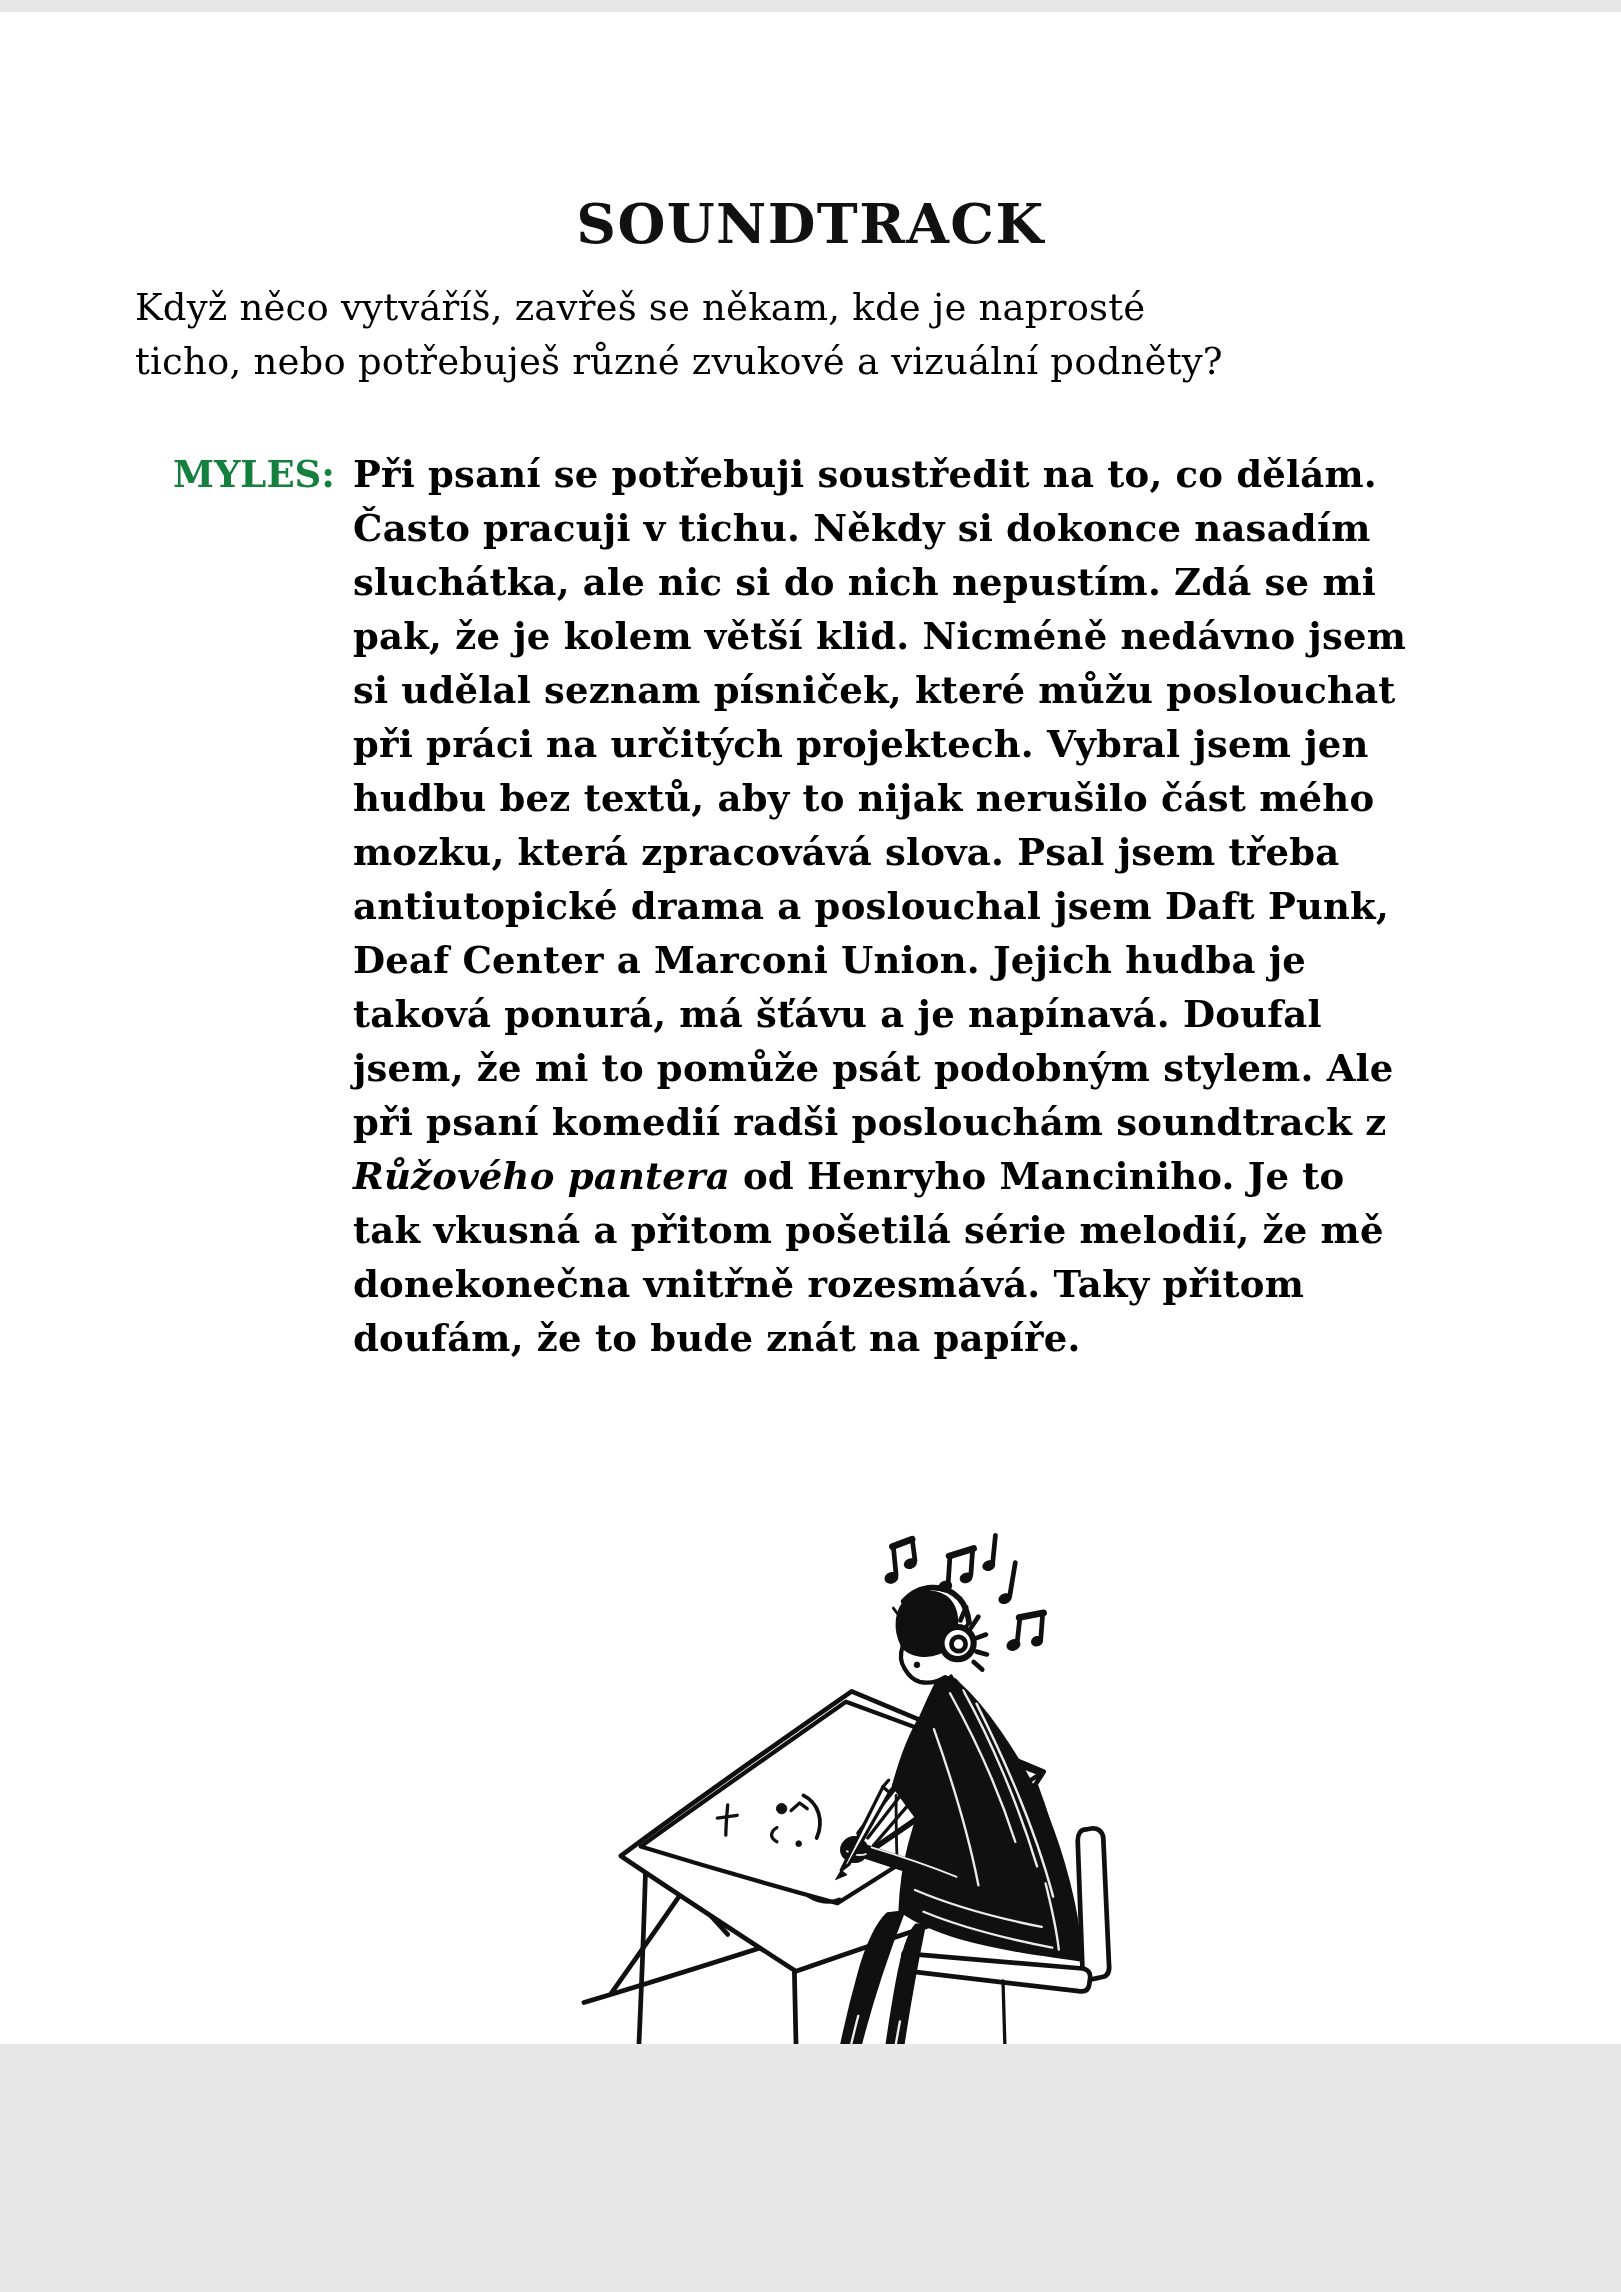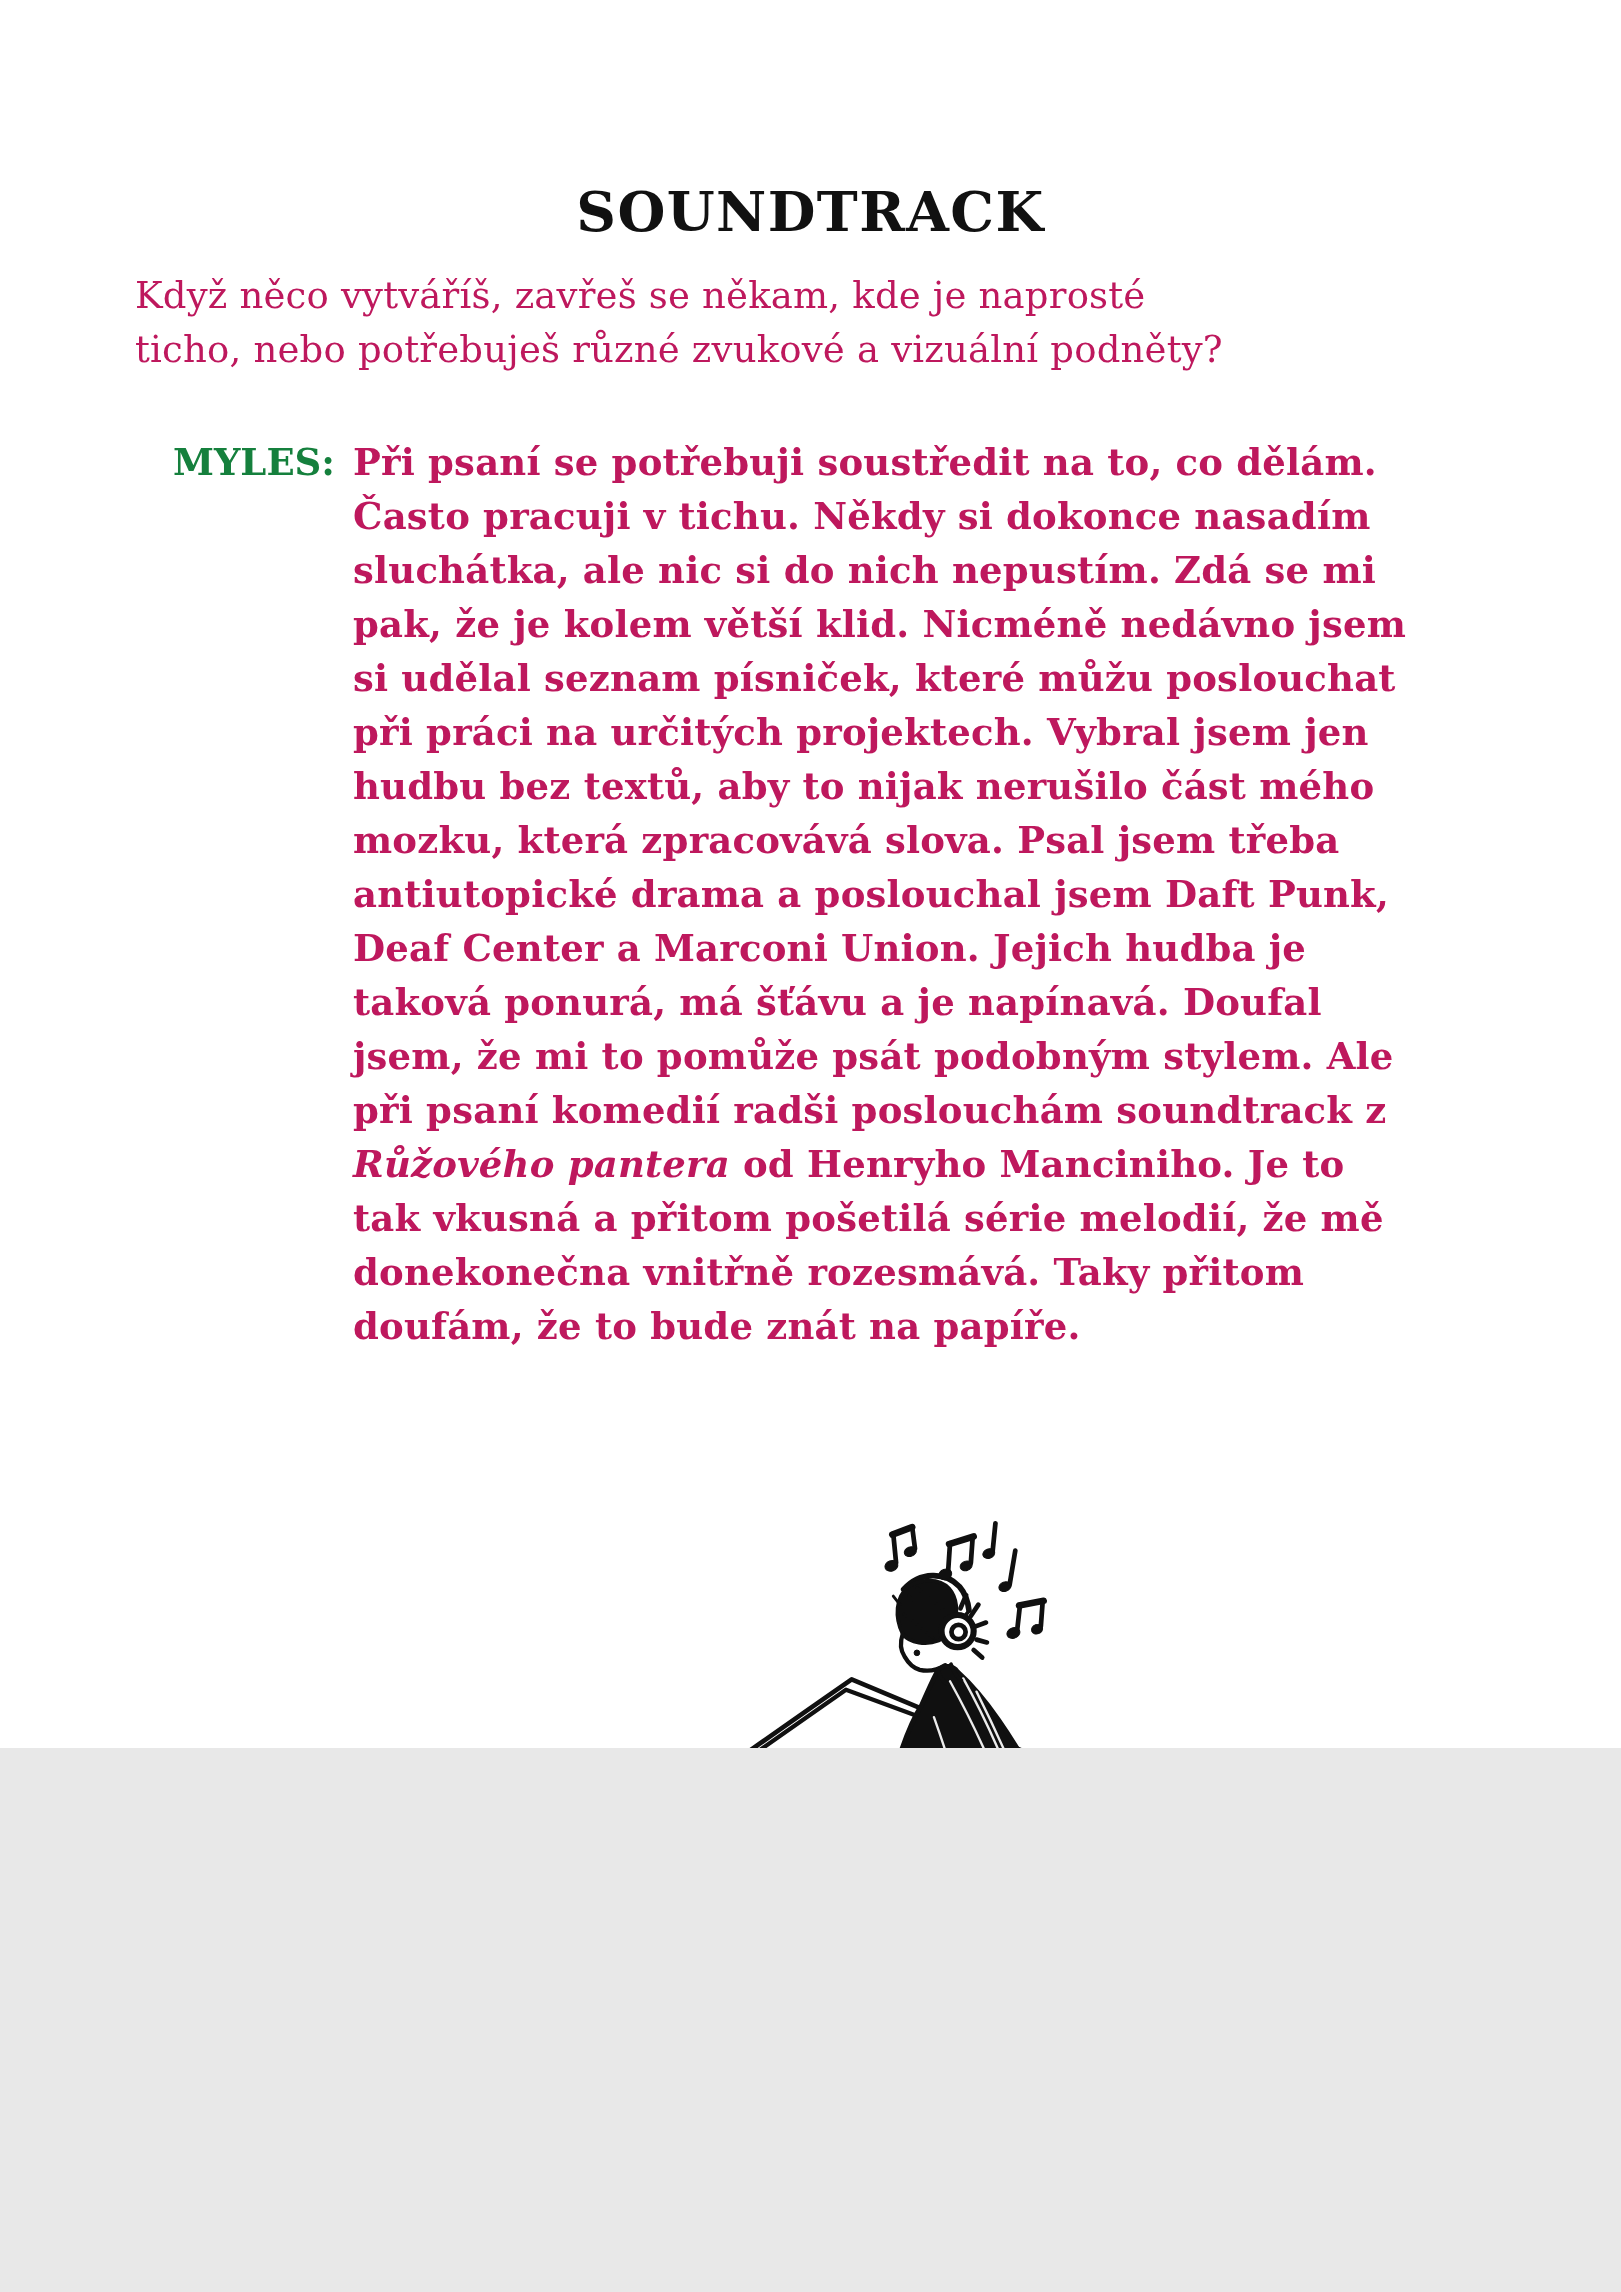--- a/index.html
+++ b/index.html
@@ -1,32 +1,32 @@
 <!DOCTYPE html>
 <html lang="cs" style="font-size:15px"><head>
 <meta charset="utf-8">
 <style>
   html,body{margin:0;padding:0;background:#e8e8e8;}
   .page{
     position:relative;
-    width:1621px;height:1748px;
-    margin:0 auto;
+    width:1621px;height:2032px;
+    margin:12px auto;
     background:#ffffff;
     color:#161616;
     font-family:"DejaVu Serif","Liberation Serif",serif;
     overflow:hidden;
   }
   .title{
     position:absolute;top:142px;left:0;width:100%;
     text-align:center;
     font-size:55px;font-weight:bold;letter-spacing:1.4px;
     color:#111;
   }
   .bodytext{
-    font-size:37px;line-height:54px;color:#be185d;
+    font-size:37px;line-height:54px;color:#000000;
     letter-spacing:0.2px;
   }
   .intro{position:absolute;left:135px;top:269px;width:1121px;margin:0;}
   .speaker{
     position:absolute;left:173px;top:435px;margin:0;
     font-size:37px;line-height:54px;font-weight:bold;color:#15803d;
   }
   .answer{position:absolute;left:353px;top:435px;width:1067px;margin:0;font-weight:bold;}
   .answer em{font-style:italic;}
   .exercise{position:absolute;left:353px;top:1367px;width:1074px;margin:0;}

